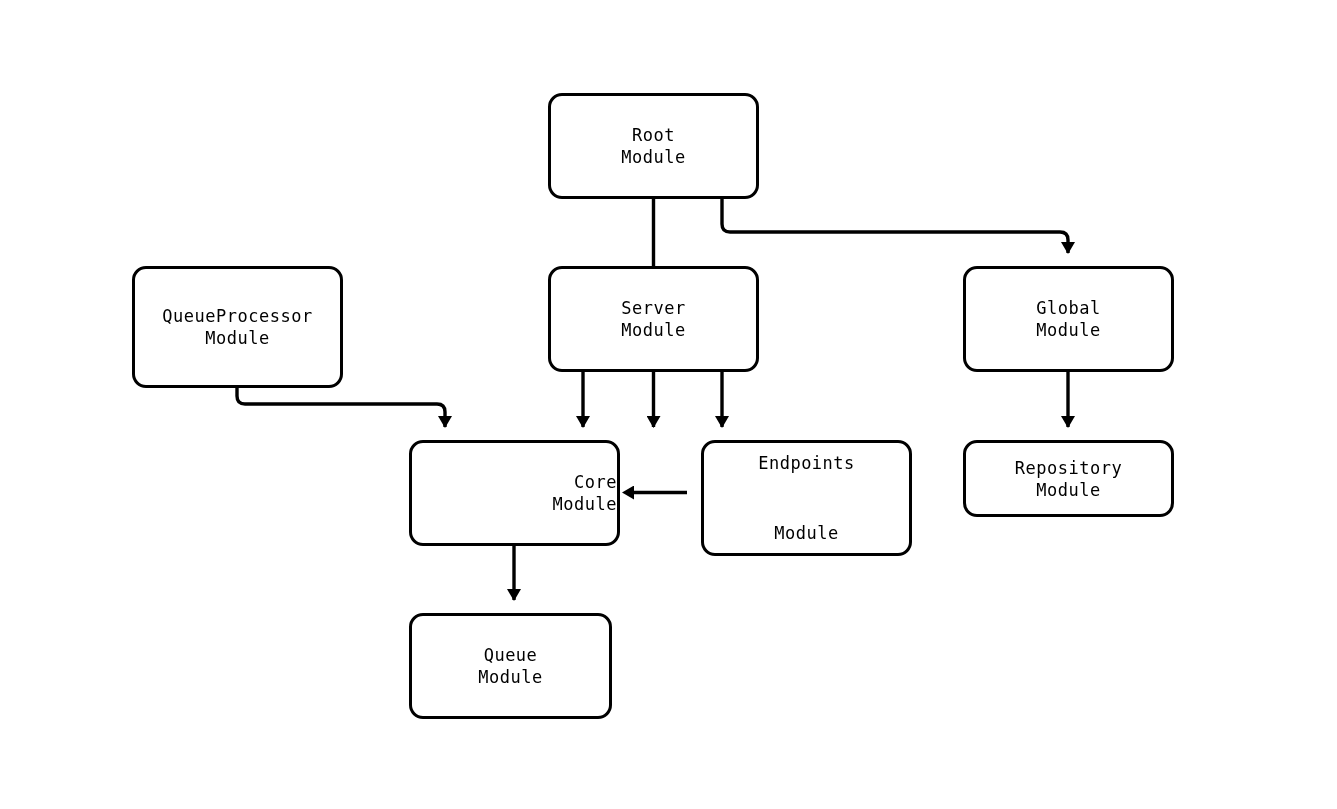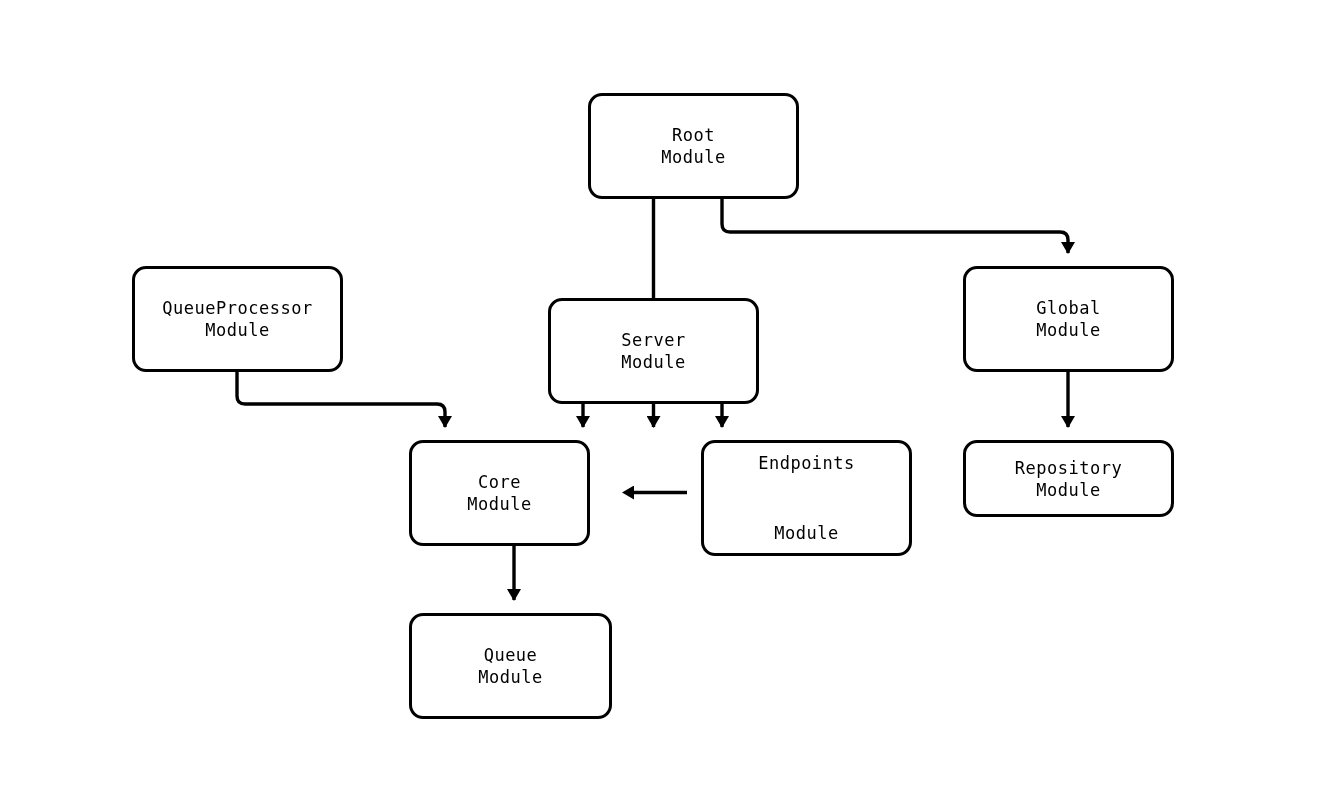--- a/index.html
+++ b/index.html
@@ -78,41 +78,41 @@
 
       <path d="M 687 492.5 L 633 492.5" marker-end="url(#arrowLeft)"></path>
 
       <path d="M 1068 372 L 1068 427" marker-end="url(#arrowDown)"></path>
 
       <path d="M 514 546 L 514 600" marker-end="url(#arrowDown)"></path>
 
     </g>
   </svg>
 
-  <div class="node-box" style="left:548px; top:93px; width:211px; height:106px;margin-left:40px;">
+  <div class="node-box" style="left:548px; top:93px; width:211px; height:106px;">
     <div class="node-label">Root</div>
     <div class="node-label">Module</div>
   </div>
 
-  <div class="node-box" style="left:132px; top:266px; width:211px; height:106px;">
+  <div class="node-box" style="left:132px; top:266px; width:211px; height:122px;">
     <div class="node-label">QueueProcessor</div>
     <div class="node-label">Module</div>
   </div>
 
-  <div class="node-box" style="left:548px; top:266px; width:211px; height:106px;margin-top:32px;">
+  <div class="node-box" style="left:548px; top:266px; width:211px; height:106px;">
     <div class="node-label">Server</div>
     <div class="node-label">Module</div>
   </div>
 
   <div class="node-box" style="left:963px; top:266px; width:211px; height:106px;align-items:center;">
     <div class="node-label">Global</div>
     <div class="node-label">Module</div>
   </div>
 
-  <div class="node-box" style="left:409px; top:440px; width:181px; height:106px;">
+  <div class="node-box" style="left:409px; top:440px; width:211px; height:106px;align-items:flex-end;">
     <div class="node-label">Core</div>
     <div class="node-label">Module</div>
   </div>
 
   <div class="node-box" style="left:701px; top:440px; width:211px; height:116px;gap:48px;">
     <div class="node-label">Endpoints</div>
     <div class="node-label">Module</div>
   </div>
 
   <div class="node-box" style="left:963px; top:440px; width:211px; height:77px;">

